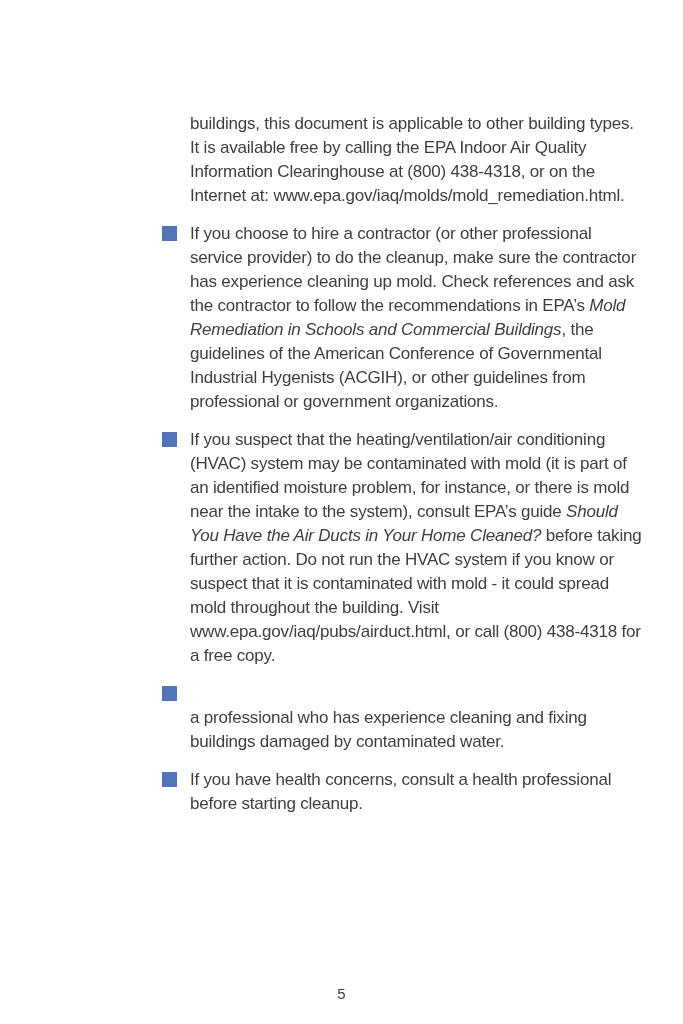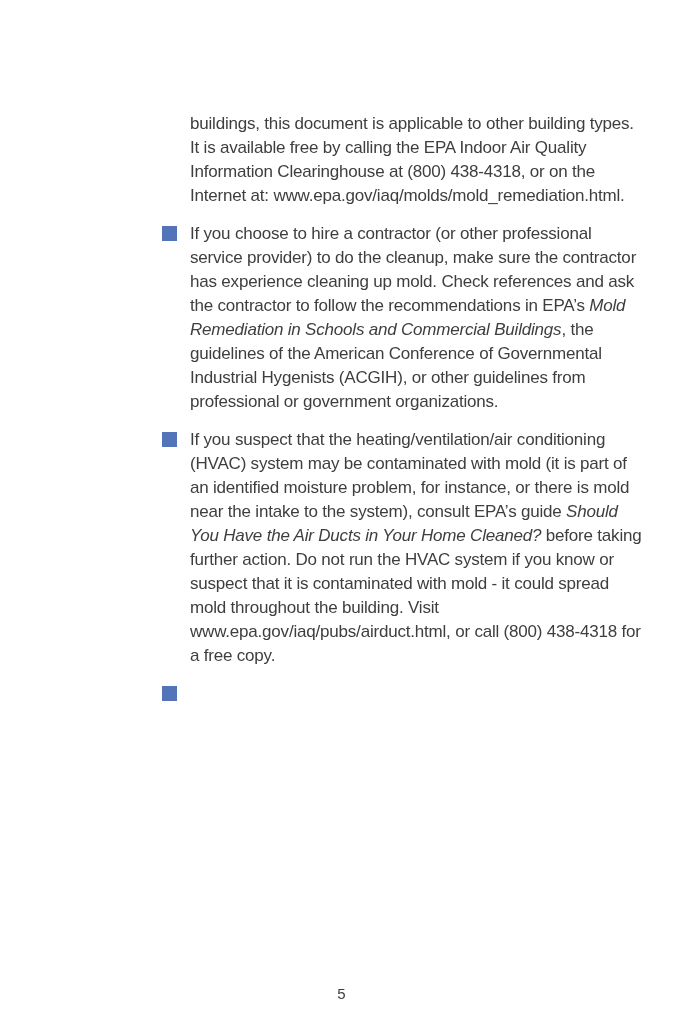--- a/index.html
+++ b/index.html
@@ -65,17 +65,21 @@
       <div class="block bullet">
         <span class="bullet-square" style="background: rgb(83, 116, 184);"></span>
         <p class="text"><span>If you choose to hire a contractor (or other professional service provider) to do the cleanup, make sure the contractor has experience cleaning up mold. Check references and ask the contractor to follow the recommendations in EPA’s </span><em>Mold Remediation in Schools and Commercial Buildings</em><span>, the guidelines of the American Conference of Governmental Industrial Hygenists (ACGIH), or other guidelines from professional or government organizations.</span></p>
       </div>
       <div class="block bullet">
         <span class="bullet-square" style="background: rgb(83, 116, 184);"></span>
         <p class="text"><span>If you suspect that the heating/ventilation/air conditioning (HVAC) system may be contaminated with mold (it is part of an identified moisture problem, for instance, or there is mold near the intake to the system), consult EPA’s guide </span><em>Should You Have the Air Ducts in Your Home Cleaned?</em><span> before taking further action. Do not run the HVAC system if you know or suspect that it is contaminated with mold - it could spread mold throughout the building. Visit www.epa.gov/iaq/pubs/airduct.html, or call (800) 438-4318 for a free copy.</span></p>
       </div>
       <div class="block bullet">
         <span class="bullet-square" style="background: rgb(83, 116, 184);"></span>
-        <p class="text"><br></p>
+        <p class="text"><br><span>a professional who has experience cleaning and fixing buildings damaged by contaminated water.</span></p>
+      </div>
+      <div class="block bullet">
+        <span class="bullet-square" style="background: rgb(83, 116, 184);"></span>
+        <p class="text"><span>If you have health concerns, consult a health professional before starting cleanup.</span></p>
       </div>
     </div>
   <div class="page-number" style="color: rgb(62, 62, 62);">5</div>
 </div>
 
 </body></html>

